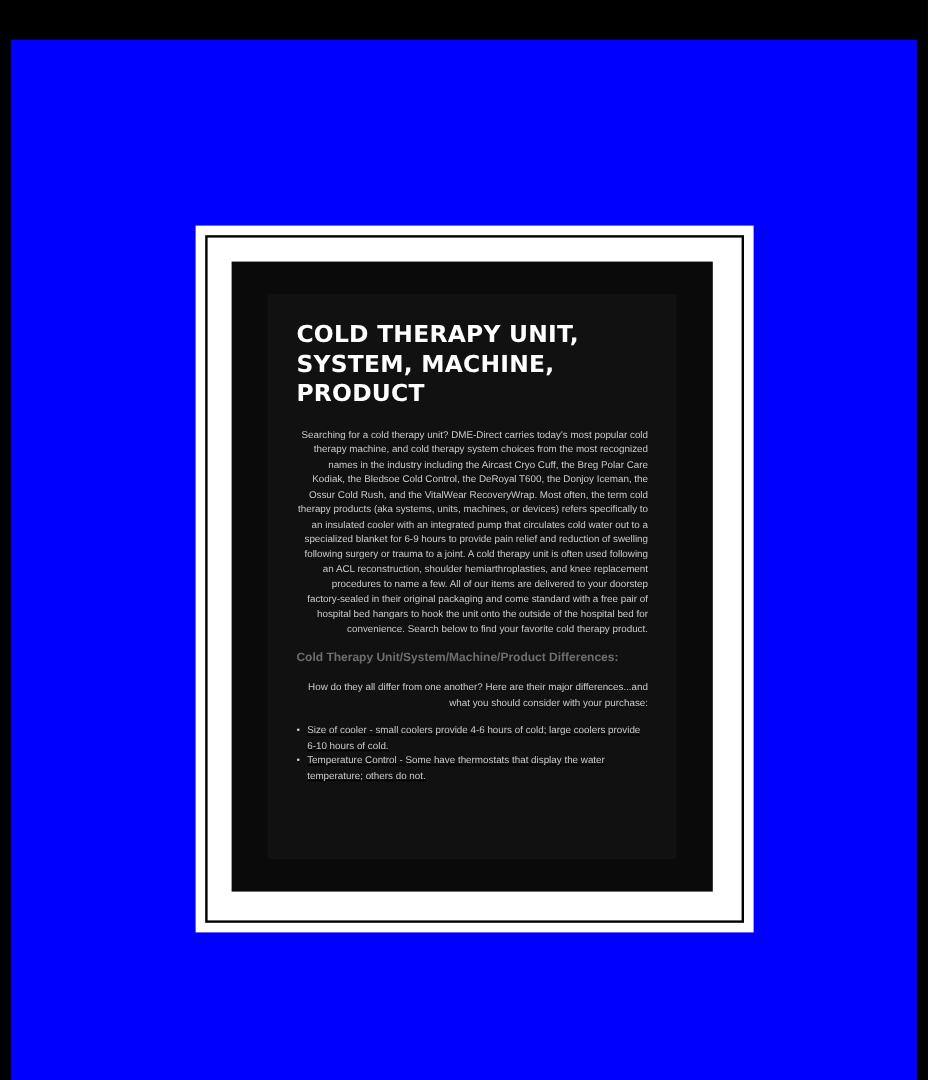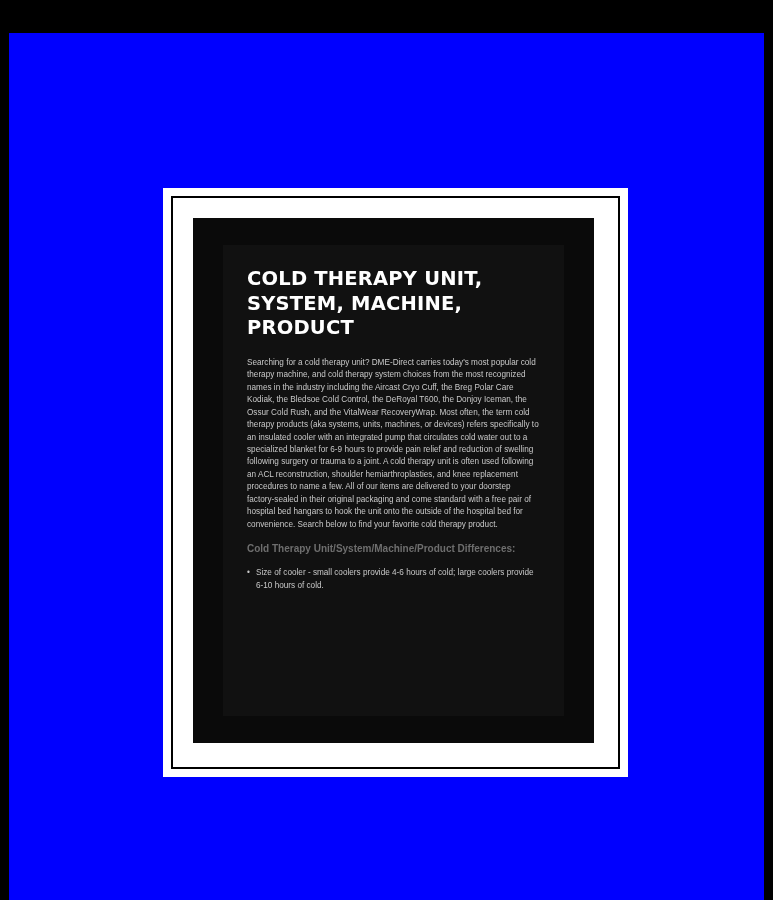--- a/index.html
+++ b/index.html
@@ -88,35 +88,36 @@
     font-weight: bold;
     letter-spacing: 0.2px;
     font-family: "DejaVu Sans", sans-serif;
   }
 
   p.body-text {
     margin: 0 0 11px 0;
     color: #c9c9c9;
     font-size: 8.2px;
     line-height: 1.52;
-    text-align: left;
+    text-align: right;
   }
 
   h2.section-head {
     margin: 6px 0 11px 0;
     color: #6e6e6e;
     font-size: 10px;
     font-weight: bold;
     line-height: 1.4;
   }
 
   ul.bullets {
     list-style: none;
     margin: 0 0 11px 0;
     padding: 0;
+    text-decoration: underline;
   }
   ul.bullets li {
     color: #c9c9c9;
     font-size: 8.2px;
     line-height: 1.52;
     margin: 0 0 0 0;
     padding: 0 0 0 9px;
     position: relative;
   }
   ul.bullets li::before {
@@ -140,23 +141,25 @@
           <div id="panel-black">
 
             <div id="content-card">
 
               <h1 id="doc-title">COLD THERAPY UNIT, SYSTEM, MACHINE, PRODUCT</h1>
 
               <p class="body-text">Searching for a cold therapy unit? DME-Direct carries today's most popular cold therapy machine, and cold therapy system choices from the most recognized names in the industry including the Aircast Cryo Cuff, the Breg Polar Care Kodiak, the Bledsoe Cold Control, the DeRoyal T600, the Donjoy Iceman, the Ossur Cold Rush, and the VitalWear RecoveryWrap.  Most often, the term cold therapy products (aka systems, units, machines, or devices) refers specifically to an insulated cooler with an integrated pump that circulates cold water out to a specialized blanket for 6-9 hours to provide pain relief and reduction of swelling following surgery or trauma to a joint.  A cold therapy unit is often used following an ACL reconstruction, shoulder hemiarthroplasties, and knee replacement procedures to name a few.  All of our items are delivered to your doorstep factory-sealed in their original packaging and come standard with a free pair of hospital bed hangars to hook the unit onto the outside of the hospital bed for convenience. Search below to find your favorite cold therapy product.</p>
 
               <h2 class="section-head">Cold Therapy Unit/System/Machine/Product Differences:</h2>
 
+              <p class="body-text">How do they all differ from one another?  Here are their major differences...and what you should consider with your purchase:</p>
 
               <ul class="bullets">
                 <li>Size of cooler - small coolers provide 4-6 hours of cold; large coolers provide 6-10 hours of cold.</li>
+                <li>Temperature Control - Some have thermostats that display the water temperature; others do not.</li>
               </ul>
 
             </div>
           </div>
 
         </div>
       </div>
     </div>
 
   </div>

